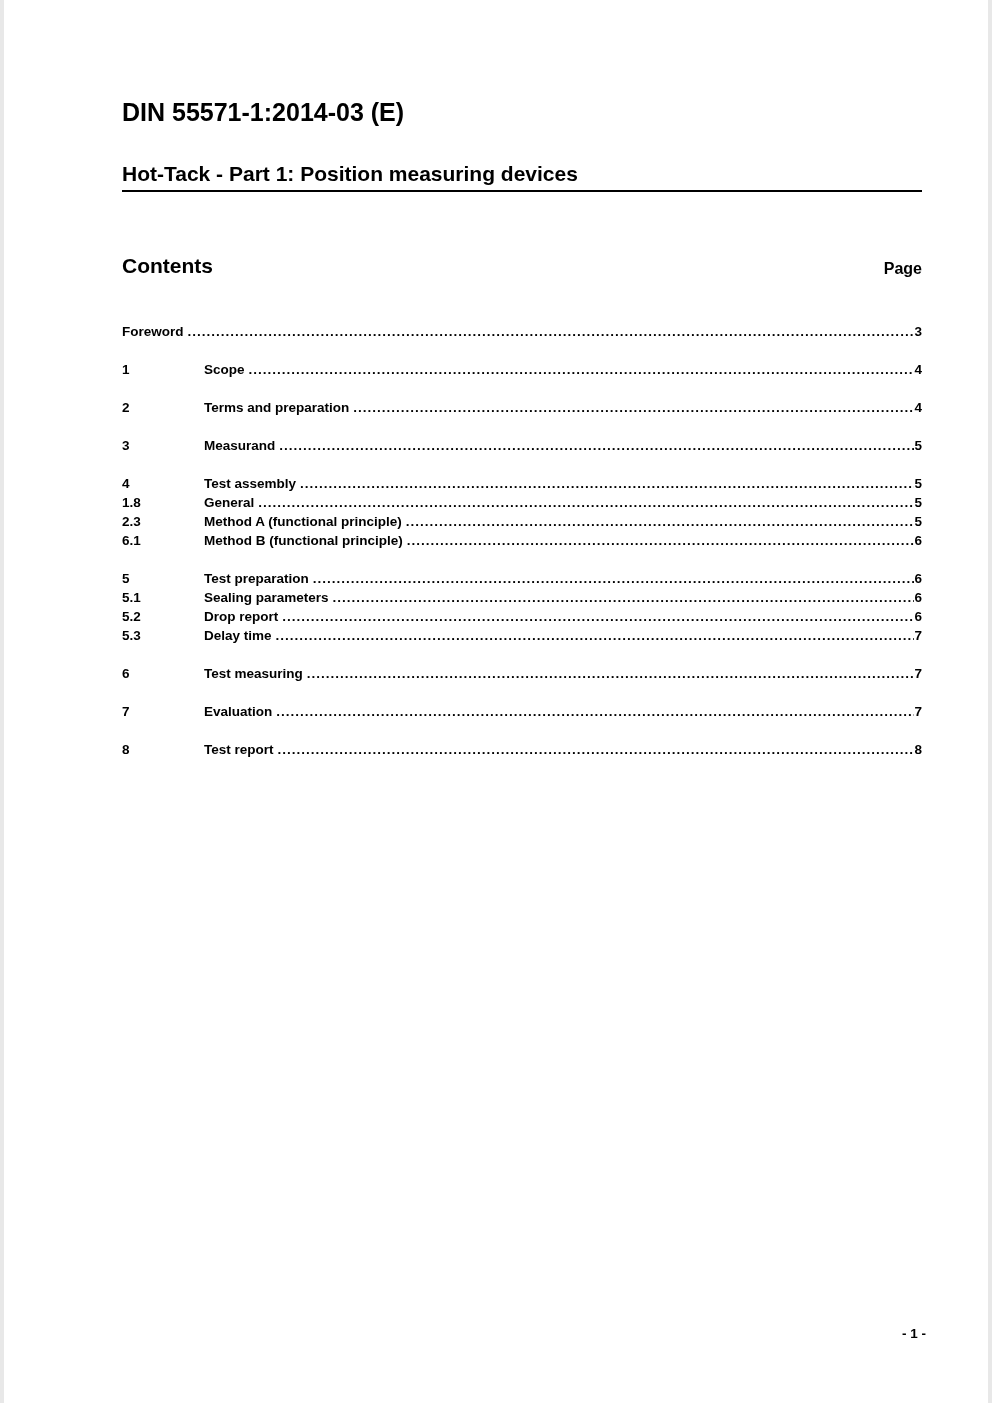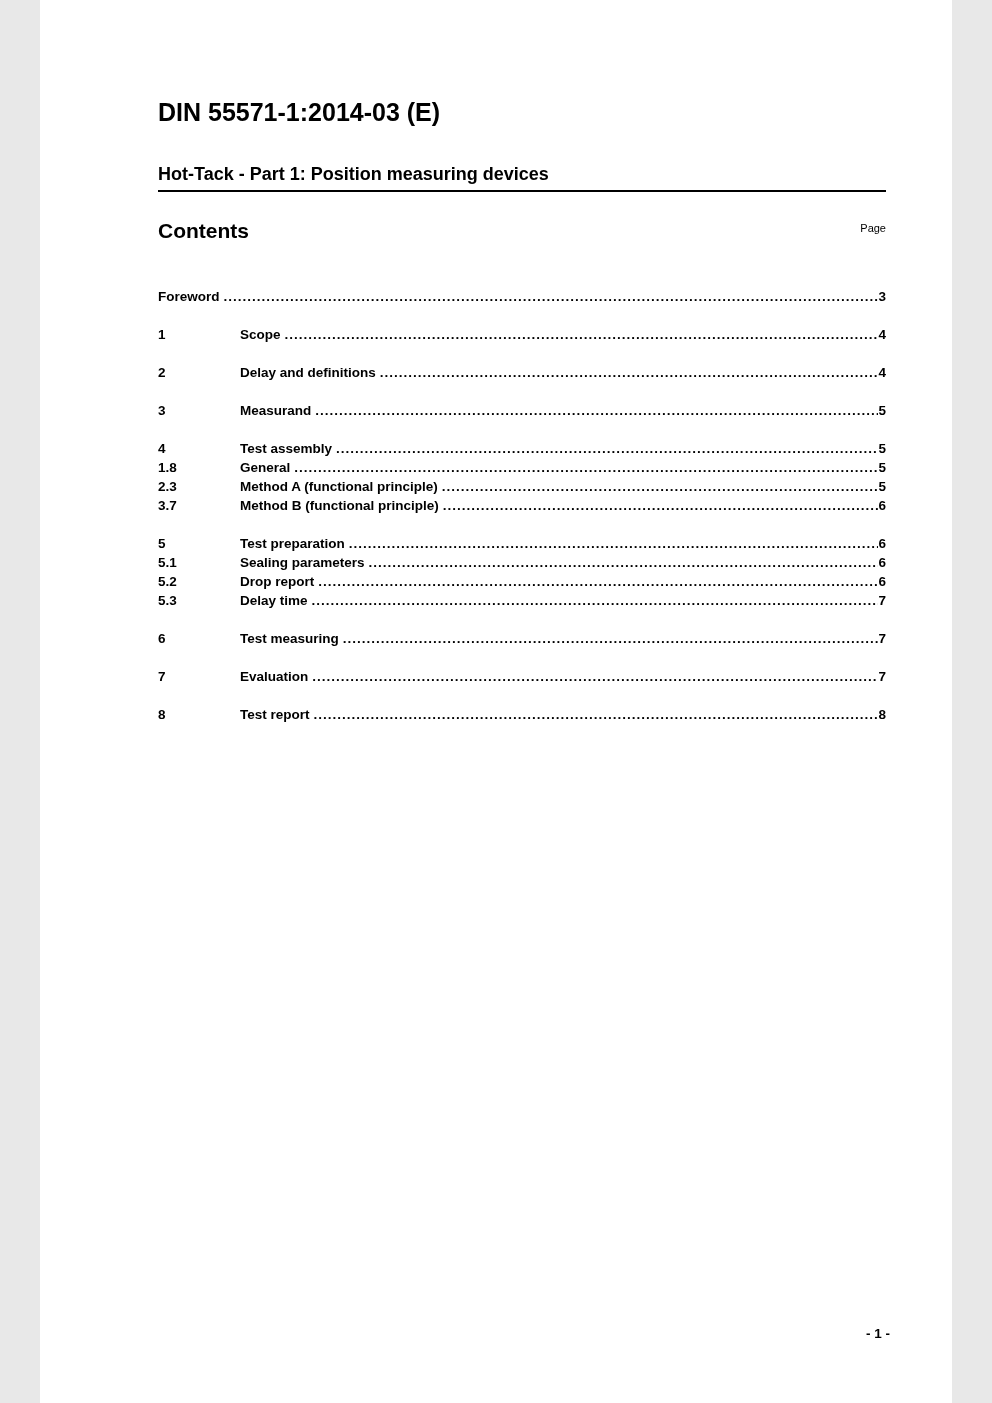--- a/index.html
+++ b/index.html
@@ -1,18 +1,18 @@
 <!DOCTYPE html>
 <html><head>
 <meta charset="utf-8">
 <style>
   html, body { margin: 0; padding: 0; background: #e8e8e8; }
   .page {
     position: relative;
-    width: 912px;
+    width: 984px;
     height: 1403px;
     margin: 0 auto;
     background: #ffffff;
     font-family: "Liberation Sans", sans-serif;
     color: #000000;
     overflow: hidden;
   }
   .content {
     position: absolute;
     left: 118px;
@@ -20,41 +20,41 @@
     top: 0;
   }
   .doc-title {
     padding-top: 97px;
     font-size: 25px;
     font-weight: bold;
     line-height: 30px;
   }
   .doc-subtitle {
     margin-top: 37px;
-    font-size: 18px;
+    font-size: 21px;
     font-weight: bold;
     line-height: 20px;
     padding-bottom: 6px;
     border-bottom: 2px solid #000;
   }
   .contents-row {
-    margin-top: 27px;
+    margin-top: 62px;
     display: flex;
     justify-content: space-between;
-    align-items: flex-start;
+    align-items: flex-end;
     gap: 44px;
   }
   .contents-heading {
     font-size: 21px;
     font-weight: bold;
     line-height: 24px;
   }
   .page-label {
-    font-size: 11px;
-    font-weight: normal;
+    font-size: 16px;
+    font-weight: bold;
     line-height: 18px;
   }
   .toc {
     margin-top: 44px;
     font-size: 13.5px;
     font-weight: bold;
   }
   .toc-group + .toc-group { margin-top: 19px; }
   .toc-row {
     display: flex;
@@ -120,21 +120,21 @@
           <span class="toc-num">1</span>
           <span class="toc-title">Scope</span>
           <span class="toc-dots"></span>
           <span class="toc-page">4</span>
         </div>
       </div>
 
       <div class="toc-group">
         <div class="toc-row">
           <span class="toc-num">2</span>
-          <span class="toc-title">Delay and definitions</span>
+          <span class="toc-title">Terms and preparation</span>
           <span class="toc-dots"></span>
           <span class="toc-page">4</span>
         </div>
       </div>
 
       <div class="toc-group">
         <div class="toc-row">
           <span class="toc-num">3</span>
           <span class="toc-title">Measurand</span>
           <span class="toc-dots"></span>
@@ -155,21 +155,21 @@
           <span class="toc-dots"></span>
           <span class="toc-page">5</span>
         </div>
         <div class="toc-row">
           <span class="toc-num">2.3</span>
           <span class="toc-title">Method A (functional principle)</span>
           <span class="toc-dots"></span>
           <span class="toc-page">5</span>
         </div>
         <div class="toc-row">
-          <span class="toc-num">3.7</span>
+          <span class="toc-num">6.1</span>
           <span class="toc-title">Method B (functional principle)</span>
           <span class="toc-dots"></span>
           <span class="toc-page">6</span>
         </div>
       </div>
 
       <div class="toc-group">
         <div class="toc-row">
           <span class="toc-num">5</span>
           <span class="toc-title">Test preparation</span>

